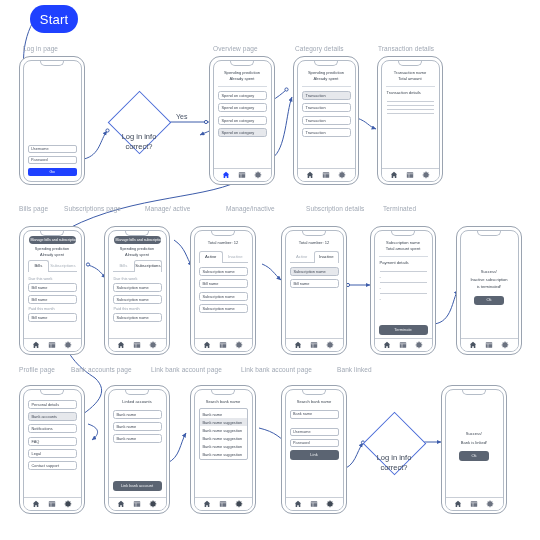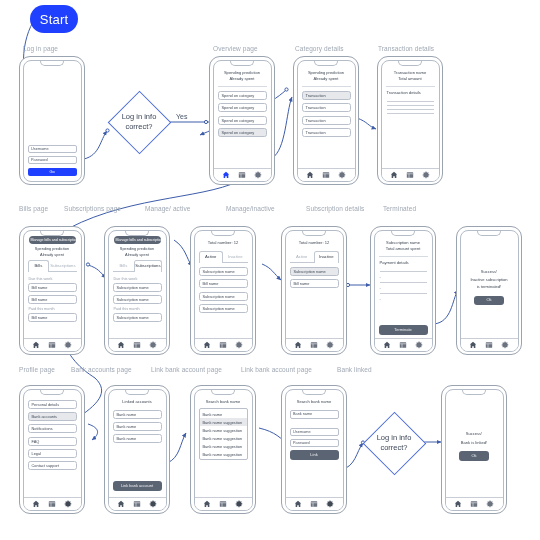--- a/index.html
+++ b/index.html
@@ -31,20 +31,21 @@
     transform:rotate(45deg);
   }
   .diamond-label{
     position:absolute;
     display:flex;align-items:center;justify-content:center;
     text-align:center;
     font-size:7.5px;
     line-height:1.35;
     color:#3c4657;
     pointer-events:none;
+    margin-top:20px;
   }
   .edge-label{
     position:absolute;
     font-size:7px;
     color:#4a5568;
   }
 
   
   .phone{
     position:absolute;

